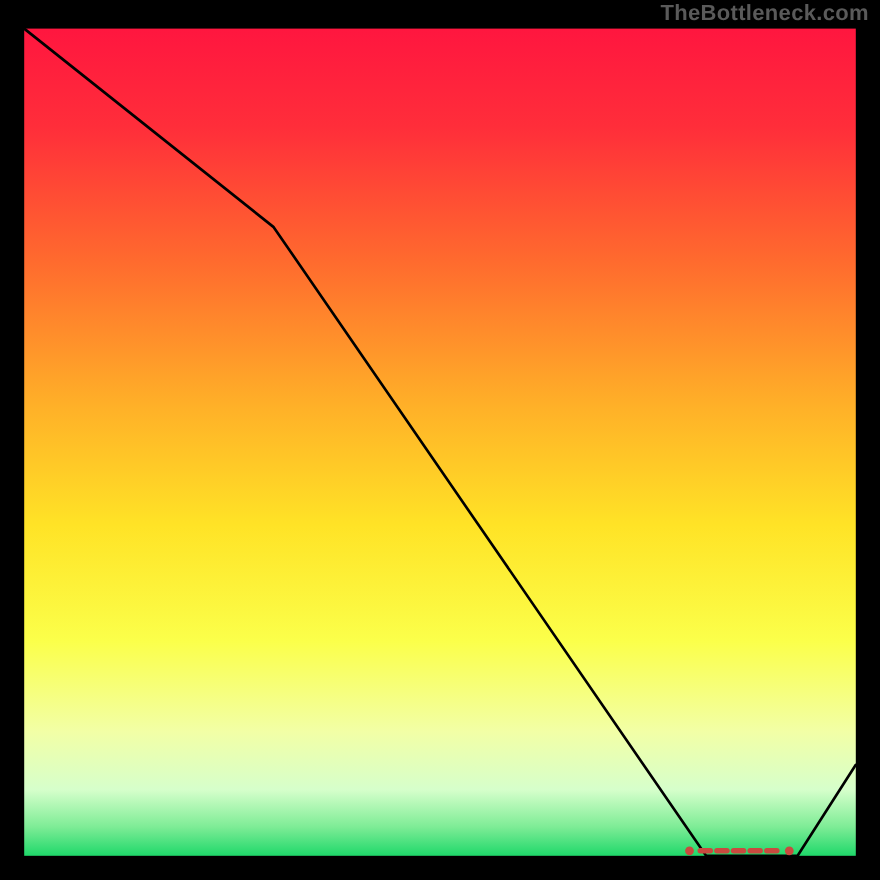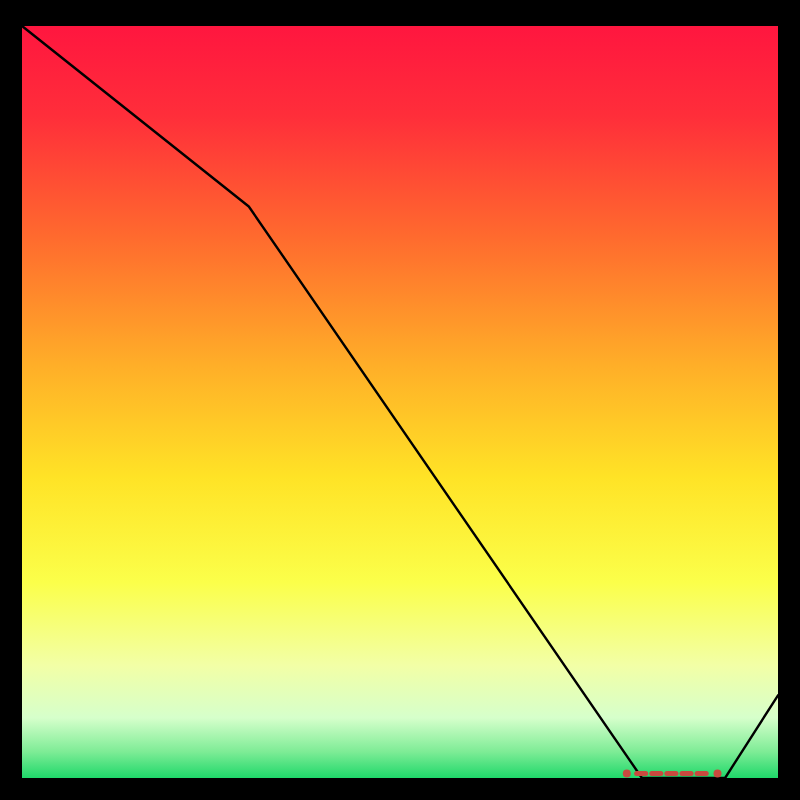--- a/index.html
+++ b/index.html
@@ -28,20 +28,21 @@
     z-index: 10;
   }
   svg {
     display: block;
   }
 </style>
 </head>
 <body>
 
 <div class="frame">
+  <div class="watermark">TheBottleneck.com</div>
 
   <svg id="chart-svg" width="800" height="800" viewBox="0 0 800 800">
     <defs>
       <linearGradient id="bg-grad" x1="0" y1="0" x2="0" y2="1">
           <stop offset="0%" stop-color="#ff163f"></stop>
           <stop offset="12%" stop-color="#ff2e3a"></stop>
           <stop offset="28.000000000000004%" stop-color="#ff6a2e"></stop>
           <stop offset="45%" stop-color="#ffae28"></stop>
           <stop offset="60%" stop-color="#ffe326"></stop>
           <stop offset="74%" stop-color="#fbff4a"></stop>

